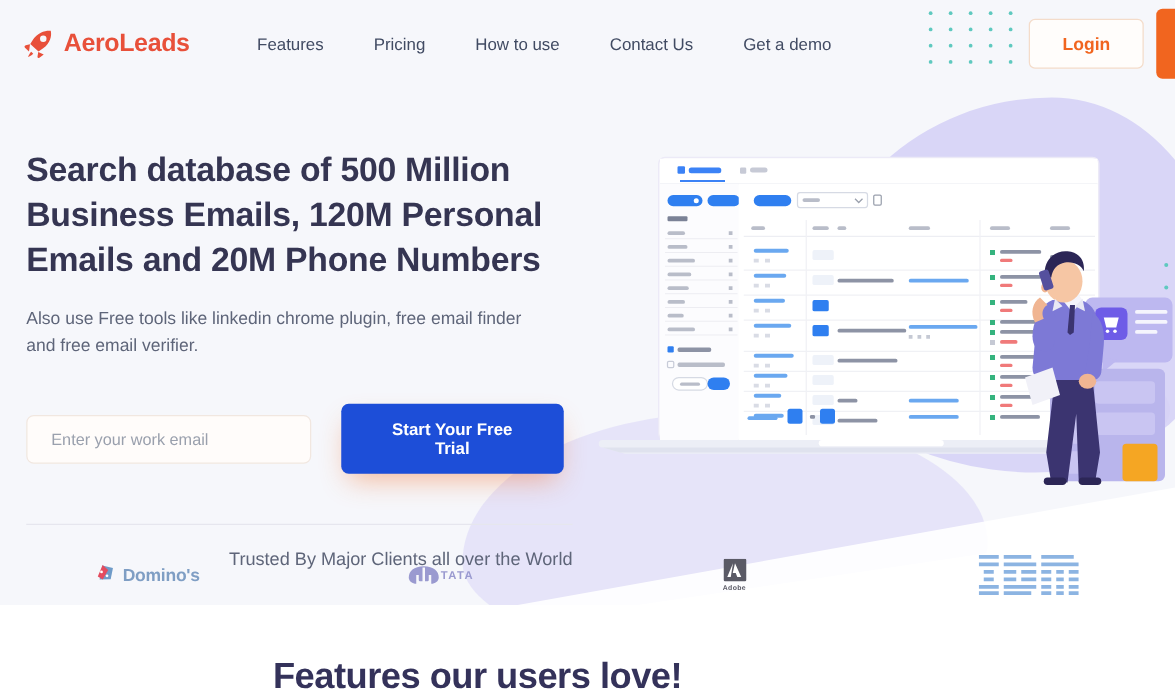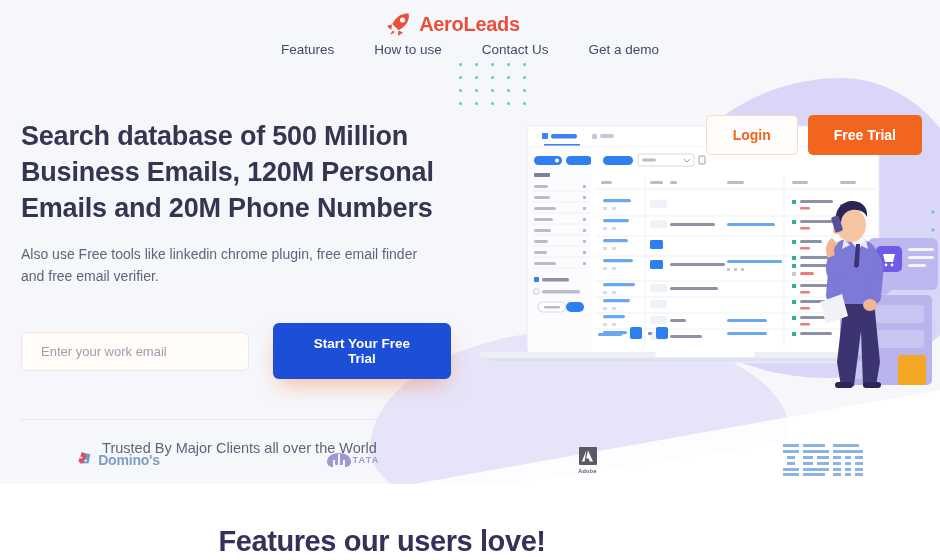--- a/index.html
+++ b/index.html
@@ -24,22 +24,22 @@
     width: 420px; height: 200px;
     background: #d9d6f7; opacity: .55;
     border-radius: 50% 50% 46% 54% / 60% 52% 48% 40%;
   }
   .white-wave {
     position: absolute; left: 0; bottom: 0; width: 940px; height: 260px;
   }
 
   
   .navbar {
-    position: absolute; top: 12px; left: 0; width: 940px; height: 70px;
-    display: flex; align-items: center; padding: 0 18px; z-index: 40; flex-direction: column;
+    position: absolute; top: 0; left: 0; width: 940px; height: 70px;
+    display: flex; align-items: center; padding: 0 18px; z-index: 40;
   }
   .brand { display: flex; align-items: center; gap: 7px; margin-right: 34px; }
   .brand-name { font-size: 20px; font-weight: 700; color: #e8503a; letter-spacing: -.3px; }
   .nav-links { display: flex; align-items: center; gap: 0; }
   .nav-link {
     font-size: 13.5px; color: #414b63; padding: 6px 20px; cursor: pointer;
     white-space: nowrap;
   }
   .nav-dots { margin-left: 58px; display: grid; grid-template-columns: repeat(5, 16px); grid-template-rows: repeat(4, 13px); }
   .nav-dots i { width: 3px; height: 3px; border-radius: 50%; background: #5fc9bf; display: block; }
@@ -72,21 +72,21 @@
     font-family: "Liberation Sans", sans-serif; outline: none;
   }
   .email-input::placeholder { color: #9aa0ad; }
   .btn-start {
     background: #1d4ed8; color: #fff; border: none; border-radius: 6px;
     font-size: 13.5px; font-weight: 700; padding: 13px 28px; cursor: pointer;
     box-shadow: 0 10px 22px -6px rgba(241,101,31,.45);
   }
   .hero-divider { margin-top: 40px; width: 437px; height: 1px; background: #e6e6ee; }
   .trusted {
-    margin-top: 20px; width: 437px; text-align: center;
+    margin-top: 20px; width: 437px; text-align: right;
     font-size: 14.5px; color: #5e6579;
   }
 
   
   .clients { position: absolute; left: 0; top: 437px; width: 940px; height: 46px; z-index: 30;
              display: flex; align-items: center; }
   .client { flex: 1; display: flex; align-items: center; justify-content: center; }
   .dom-wrap { display: flex; align-items: center; gap: 5px; }
   .dom-name { font-size: 14px; font-weight: 700; color: #7f9ec4; letter-spacing: -.2px; }
   .tata-wrap { display: flex; align-items: center; gap: 1px; }
@@ -370,20 +370,21 @@
         <path d="M6.0,12.4 L2.6,13.2 C1.6,13.5 1.3,14.4 2.0,15.1 L5.2,18.1 L6.0,12.4 Z" fill="#e8503a"></path>
         <path d="M12.6,18.6 L12.0,22.2 C11.8,23.3 12.7,23.7 13.5,23.1 L17.0,20.5 L12.6,18.6 Z" fill="#e8503a"></path>
         <circle cx="16.6" cy="8.0" r="2.6" fill="#f7f8fb"></circle>
         <path d="M7.0,18.4 C5.2,20.2 4.4,22.6 4.4,22.6 C4.4,22.6 6.8,21.8 8.6,20.0 Z" fill="#e8503a"></path>
       </svg>
       <span class="brand-name">AeroLeads</span>
     </div>
 
     <nav class="nav-links">
       <span class="nav-link">Features</span>
+      <span class="nav-link">Pricing</span>
       <span class="nav-link">How to use</span>
       <span class="nav-link">Contact Us</span>
       <span class="nav-link">Get a demo</span>
     </nav>
 
     <div class="nav-dots">
       <i></i>
         <i></i>
         <i></i>
         <i></i>

